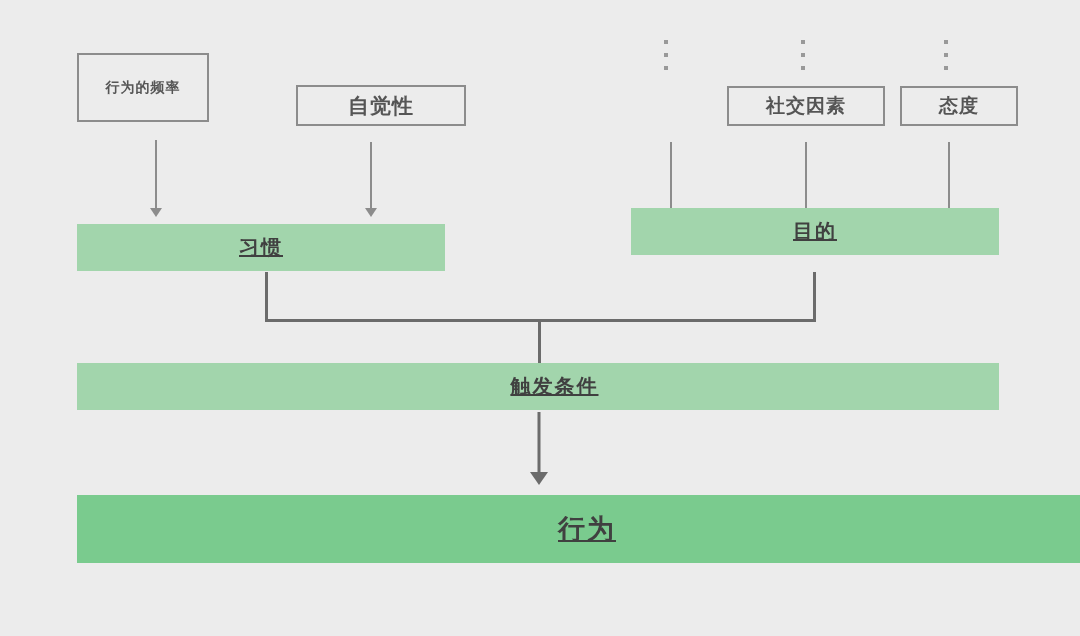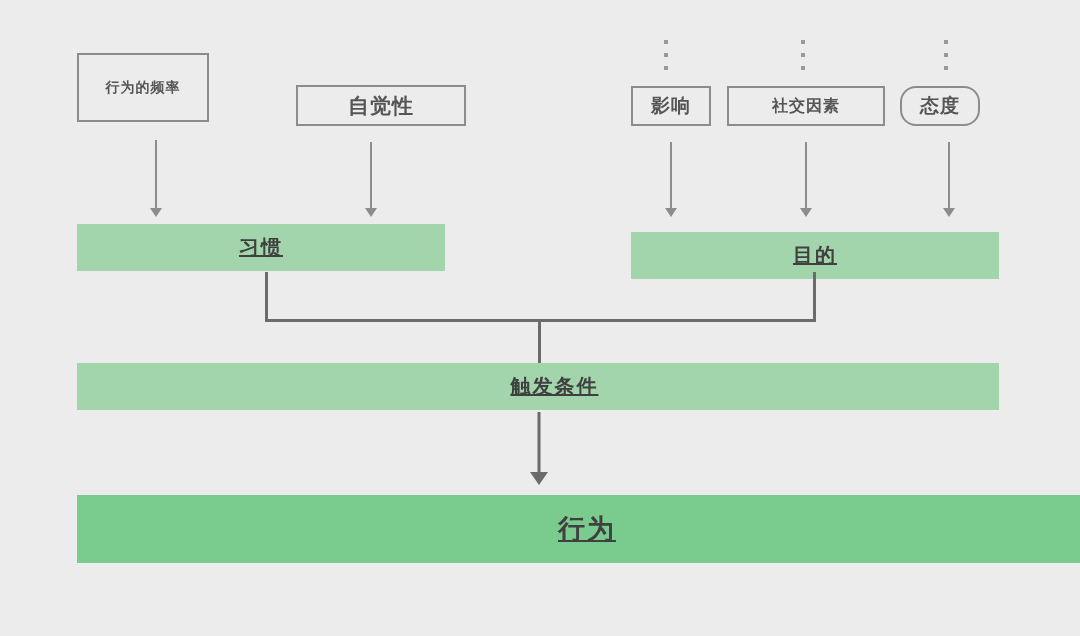--- a/index.html
+++ b/index.html
@@ -127,29 +127,26 @@
   </div>
 
   <div class="node-box" style="left:77px; top:53px; width:132px; height:69px; font-size:14px;">
     <span>行为的频率</span>
   </div>
 
   <div class="node-box" style="left:296px; top:85px; width:170px; height:41px; font-size:21px;">
     <span>自觉性</span>
   </div>
 
-  <div class="node-box" style="left:631px; top:86px; width:80px; height:40px; font-size:19px;">
-    <span>影响</span>
-  </div>
 
-  <div class="node-box" style="left:727px; top:86px; width:158px; height:40px; font-size:16px;">
+  <div class="node-box" style="left:727px; top:86px; width:158px; height:40px; font-size:19px;">
     <span>社交因素</span>
   </div>
 
-  <div class="node-box" style="left:900px; top:86px; width:80px; height:40px; font-size:19px;border-radius:16px;">
+  <div class="node-box" style="left:900px; top:86px; width:118px; height:40px; font-size:19px;">
     <span>态度</span>
   </div>
 
   <div class="arrow" style="left:149px; top:140px; width:14px; height:77px;">
     <div class="shaft" style="width:2px; height:68px;"></div>
     <div class="head"></div>
   </div>
 
   <div class="arrow" style="left:364px; top:142px; width:14px; height:75px;">
     <div class="shaft" style="width:2px; height:66px;"></div>
@@ -168,21 +165,21 @@
 
   <div class="arrow" style="left:942px; top:142px; width:14px; height:75px;">
     <div class="shaft" style="width:2px; height:66px;"></div>
     <div class="head"></div>
   </div>
 
   <div class="bar bar-light" style="left:77px; top:224px; width:368px; height:47px; font-size:20px;">
     <span>习惯</span>
   </div>
 
-  <div class="bar bar-light" style="left:631px; top:232px; width:368px; height:47px; font-size:20px;">
+  <div class="bar bar-light" style="left:631px; top:208px; width:368px; height:47px; font-size:20px;">
     <span>目的</span>
   </div>
 
   <div class="stem" style="left:265px; top:272px; width:3px; height:50px;"></div>
   <div class="stem" style="left:813px; top:272px; width:3px; height:50px;"></div>
   <div class="hline" style="left:265px; top:319px; width:551px; height:3px;"></div>
   <div class="stem" style="left:538px; top:319px; width:3px; height:45px;"></div>
 
   <div class="bar bar-light" style="left:77px; top:363px; width:922px; height:47px; font-size:20px;padding-left:33px;">
     <span>触发条件</span>

